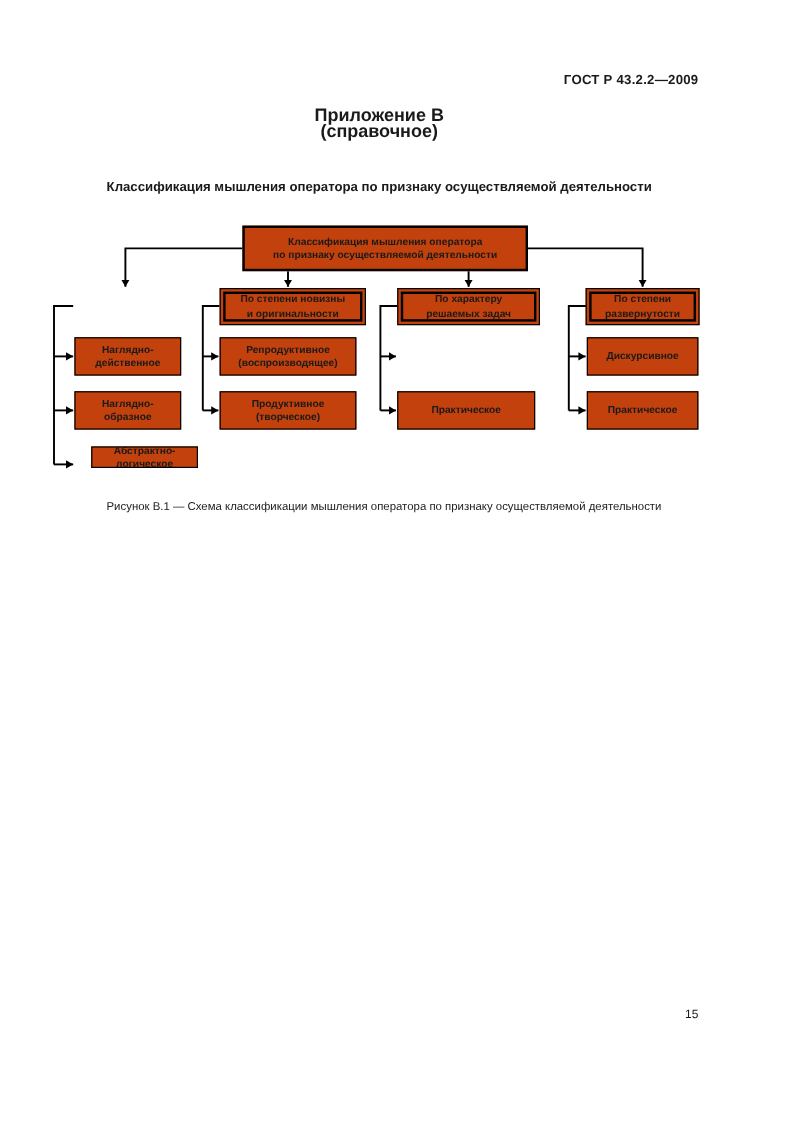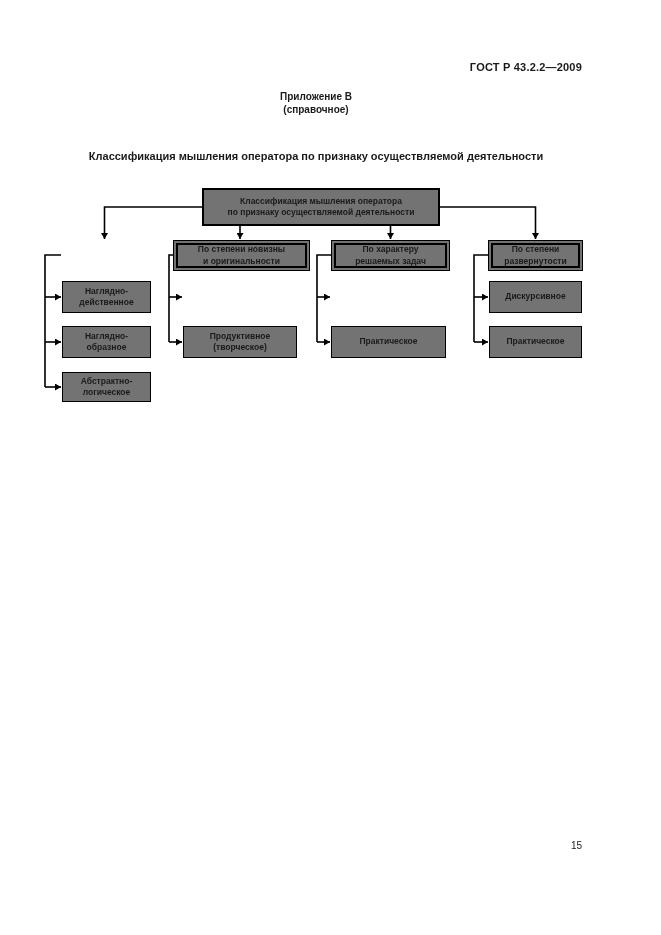--- a/index.html
+++ b/index.html
@@ -20,21 +20,21 @@
     font-weight: bold;
     letter-spacing: 0.2px;
     text-align: right;
   }
   .annex {
     position: absolute;
     top: 90px;
     left: 0;
     width: 632px;
     text-align: center;
-    font-size: 10px;
+    font-size: 15px;
     font-weight: bold;
     line-height: 13px;
   }
   .section-title {
     position: absolute;
     top: 150px;
     left: 0;
     width: 632px;
     text-align: center;
     font-size: 11px;
@@ -48,21 +48,21 @@
     height: 235px;
   }
   .connectors {
     position: absolute;
     left: 0; top: 0;
     width: 575px; height: 235px;
   }
   .dbox {
     position: absolute;
     box-sizing: border-box;
-    background: #737373;
+    background: #c2410c;
     border: 1.5px solid #000000;
     display: flex;
     align-items: center;
     justify-content: center;
     text-align: center;
     font-size: 8.5px;
     font-weight: bold;
     line-height: 1.3;
     white-space: pre-line;
   }
@@ -144,46 +144,49 @@
 
         <path d="M449,70 H434 V157"></path>
         <path d="M434,112 H448" marker-end="url(#arr)"></path>
         <path d="M434,157 H448" marker-end="url(#arr)"></path>
       </g>
     </svg>
 
     <div class="dbox root-box" style="left:162px; top:3px; width:238px; height:38px;">Классификация мышления оператора
 по признаку осуществляемой деятельности</div>
 
-    <div class="dbox hdr-box" style="left:133px; top:55px; width:137px; height:31px;">
+    <div class="dbox hdr-box" style="left:143px; top:55px; width:122px; height:31px;">
       <div class="hdr-inner">По степени новизны
 и оригинальности</div>
     </div>
     <div class="dbox hdr-box" style="left:291px; top:55px; width:119px; height:31px;align-items:center;">
       <div class="hdr-inner">По характеру
 решаемых задач</div>
     </div>
     <div class="dbox hdr-box" style="left:448px; top:55px; width:95px; height:31px;">
       <div class="hdr-inner">По степени
 развернутости</div>
     </div>
 
     <div class="dbox" style="left:22px; top:96px; width:89px; height:32px;">Наглядно-
 действенное</div>
     <div class="dbox" style="left:22px; top:141px; width:89px; height:32px;">Наглядно-
 образное</div>
-    <div class="dbox" style="left:22px; top:187px; width:89px; height:30px;">Абстрактно-
+    <div class="dbox" style="left:36px; top:187px; width:89px; height:18px;">Абстрактно-
 логическое</div>
 
+    <div class="dbox" style="left:143px; top:96px; width:114px; height:32px;">Репродуктивное
+(воспроизводящее)</div>
     <div class="dbox" style="left:143px; top:141px; width:114px; height:32px;">Продуктивное
 (творческое)</div>
 
     <div class="dbox" style="left:291px; top:141px; width:115px; height:32px;">Практическое</div>
 
     <div class="dbox" style="left:449px; top:96px; width:93px; height:32px;">Дискурсивное</div>
     <div class="dbox" style="left:449px; top:141px; width:93px; height:32px;">Практическое</div>
 
   </div>
 
+  <div class="figure-caption">Рисунок В.1 — Схема классификации мышления оператора по признаку осуществляемой деятельности</div>
 
   <div class="page-number">15</div>
 
 </div>
 
 </body></html>

